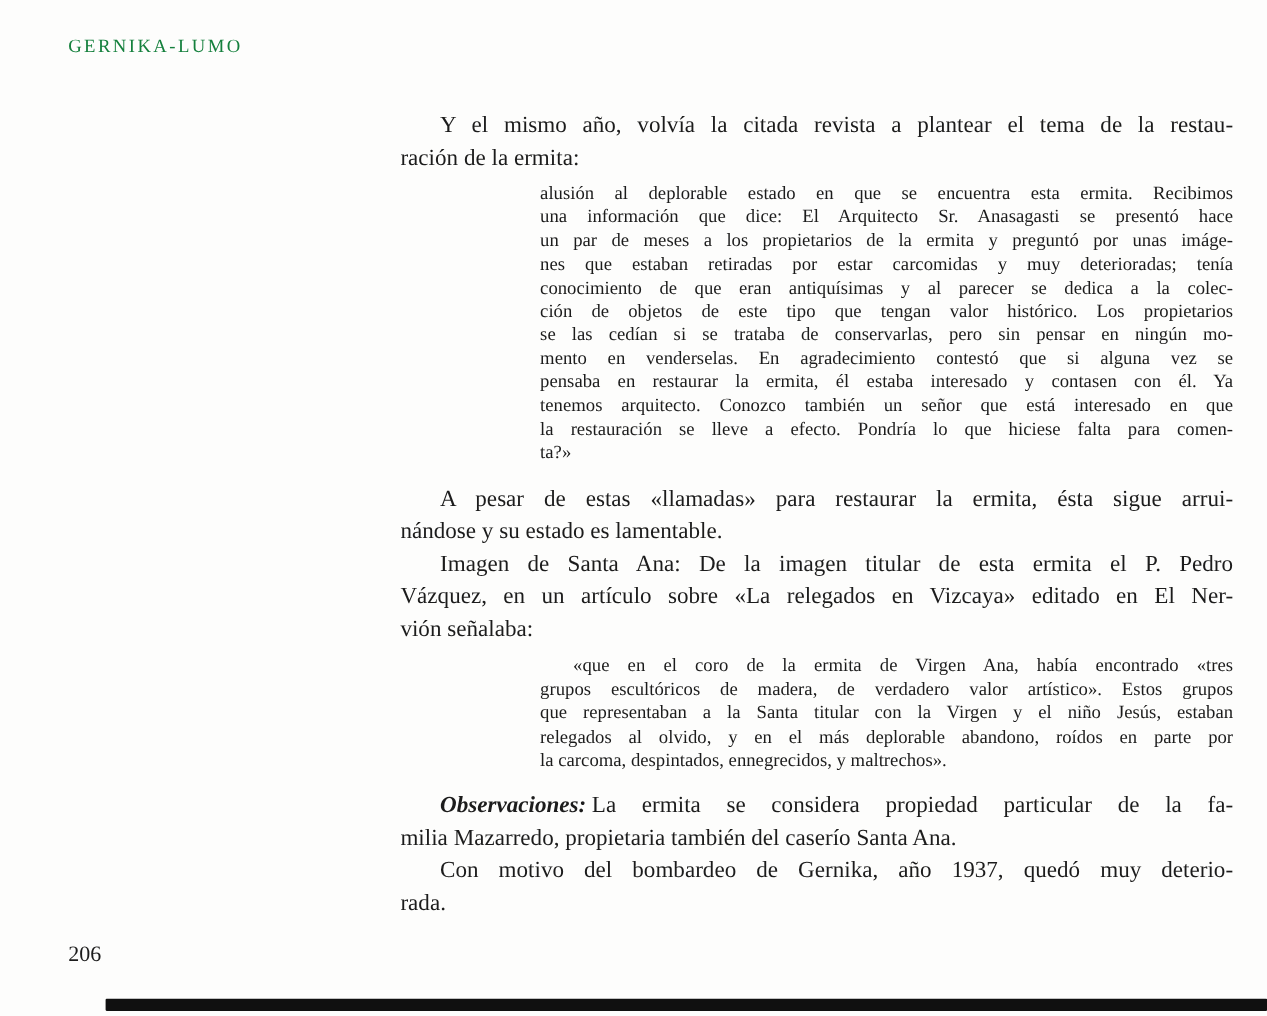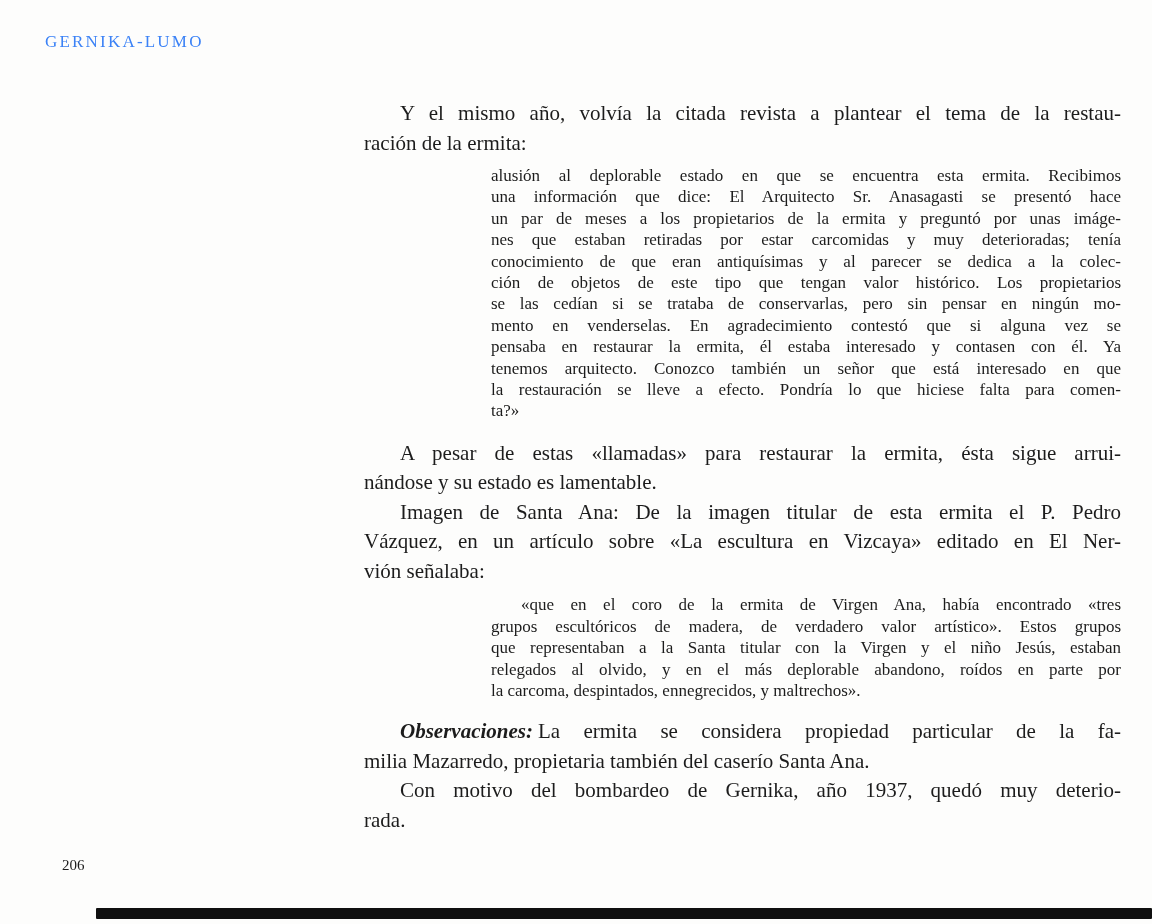--- a/index.html
+++ b/index.html
@@ -6,39 +6,39 @@
   .page {
     position: relative;
     width: 1152px; height: 924px;
     background: #fdfdfc;
     font-family: "Liberation Serif", "DejaVu Serif", serif;
     color: #1c1c1c;
     overflow: hidden;
     margin: 0 auto;
   }
   .running-head {
-    position: absolute; left: 45px; top: 32px;
-    font-size: 17px; letter-spacing: 2.2px; color: #3b82f6;
+    position: absolute; left: 62px; top: 32px;
+    font-size: 17px; letter-spacing: 2.2px; color: #15803d;
   }
   .content {
     position: absolute; left: 364px; top: 99px; width: 757px;
   }
   .para { font-size: 21px; line-height: 29.5px; }
   .quote { font-size: 17px; line-height: 21.4px; margin-left: 127px; }
   .q1 { margin-top: 7px; margin-bottom: 17px; }
   .q2 { margin-top: 8px; margin-bottom: 16px; }
   .line { text-align: justify; text-align-last: justify; }
   .line.last { text-align-last: left; }
   .ind36 { text-indent: 36px; }
   .ind30 { text-indent: 30px; }
   .it { }
   .bold { font-weight: bold; margin-right: 5px; font-style: italic; }
   .pagenum {
     position: absolute; left: 62px; top: 857px;
-    font-size: 15px; color: #1c1c1c;
+    font-size: 20px; color: #1c1c1c;
   }
   .scan-bar {
     position: absolute; left: 96px; right: 0; bottom: 5px; height: 11px;
     background: #101010; border-radius: 1px;
   }
 </style>
 </head>
 <body>
 
 <div class="page">
@@ -67,21 +67,21 @@
       <div class="line last">ta?»</div>
     </div>
 
     <div class="para">
       <div class="line ind36">A pesar de estas «llamadas» para restaurar la ermita, ésta sigue arrui-</div>
       <div class="line last">nándose y su estado es lamentable.</div>
     </div>
 
     <div class="para">
       <div class="line ind36"><span class="it">Imagen</span><span> de Santa Ana: De la imagen titular de esta ermita el P. Pedro</span></div>
-      <div class="line"><span>Vázquez, en un artículo sobre «La escultura en Vizcaya» editado en </span><span class="it">El Ner-</span></div>
+      <div class="line"><span>Vázquez, en un artículo sobre «La relegados en Vizcaya» editado en </span><span class="it">El Ner-</span></div>
       <div class="line last"><span class="it">vión</span><span> señalaba:</span></div>
     </div>
 
     <div class="quote q2">
       <div class="line ind30">«que en el coro de la ermita de Virgen Ana, había encontrado «tres</div>
       <div class="line">grupos escultóricos de madera, de verdadero valor artístico». Estos grupos</div>
       <div class="line">que representaban a la Santa titular con la Virgen y el niño Jesús, estaban</div>
       <div class="line">relegados al olvido, y en el más deplorable abandono, roídos en parte por</div>
       <div class="line last">la carcoma, despintados, ennegrecidos, y maltrechos».</div>
     </div>

